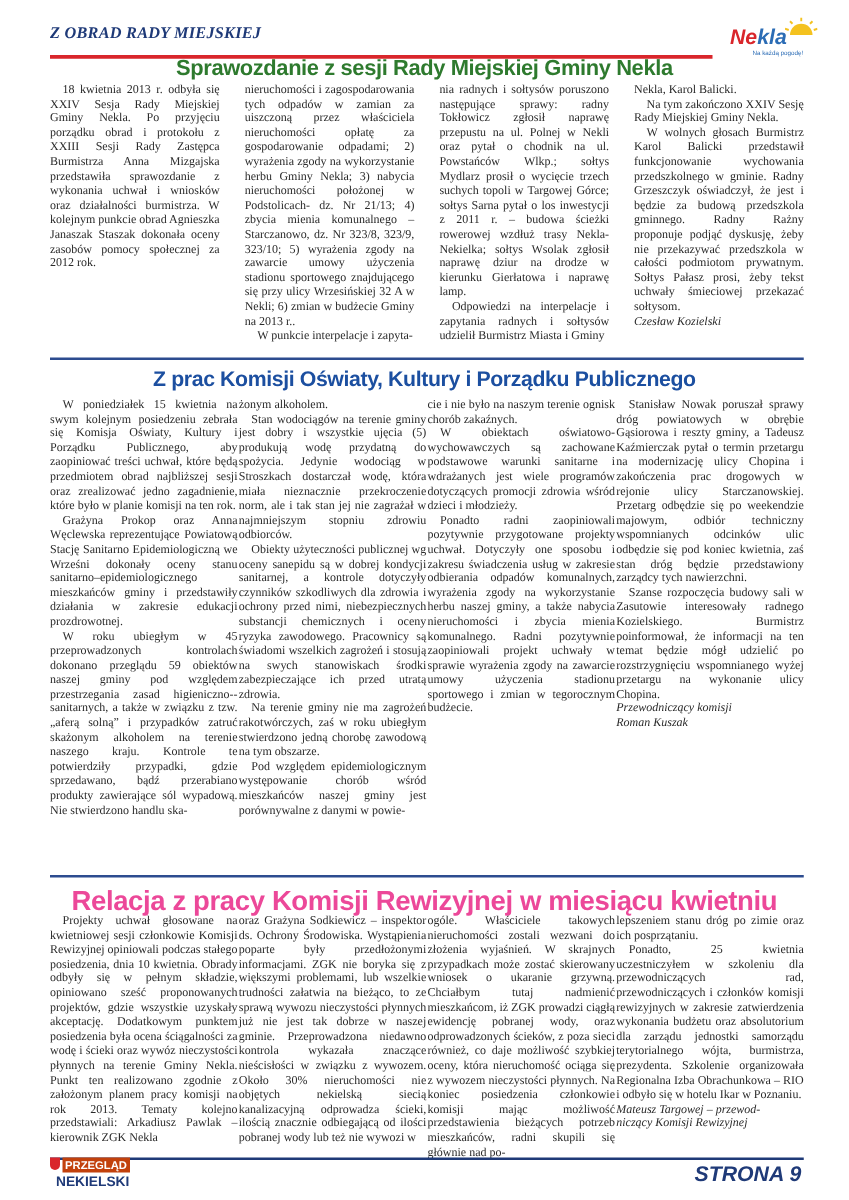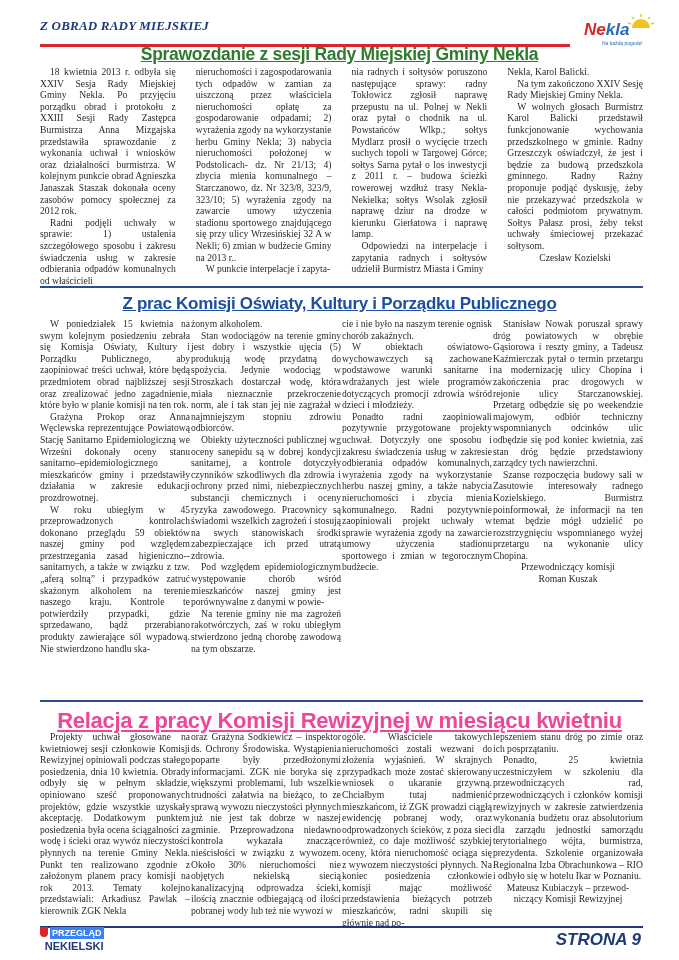--- a/index.html
+++ b/index.html
@@ -4,36 +4,36 @@
 <style>
   html,body{margin:0;padding:0;background:#fff;}
   body{width:679px;height:960px;position:relative;overflow:hidden;font-family:"Liberation Serif","DejaVu Serif",serif;color:#2a2a2a;}
   .hdr{position:absolute;left:40px;top:18px;font-family:"Liberation Serif",serif;font-style:italic;font-weight:bold;font-size:13px;color:#1f3a78;letter-spacing:0.2px;}
   .hdr-line{position:absolute;left:40px;top:44px;width:530px;height:3px;background:#d9262b;}
   .logo{position:absolute;left:570px;top:18px;width:100px;height:32px;}
   .logo-word{position:absolute;left:14px;top:2px;font-family:"Liberation Sans",sans-serif;font-style:italic;font-weight:bold;font-size:17px;color:#d9262b;}
   .logo-word .la{color:#2b6cb5;}
   .logo-sub{position:absolute;left:32px;top:22px;font-family:"Liberation Sans",sans-serif;font-size:5px;color:#2b6cb5;white-space:nowrap;}
   .logo-sun{position:absolute;left:58px;top:-4px;width:26px;height:14px;}
-  .title{position:absolute;left:0;width:679px;text-align:center;font-family:"Liberation Sans",sans-serif;font-weight:bold;letter-spacing:-0.3px;text-decoration:underline;}
+  .title{position:absolute;left:0;width:679px;text-align:center;font-family:"Liberation Sans",sans-serif;font-weight:bold;letter-spacing:-0.3px;}
   .t1{top:44px;font-size:17.5px;color:#2e7a2e;}
   .t2{top:294px;font-size:17px;color:#1c4fa0;}
   .t3{top:708px;font-size:22px;color:#ec4899;}
   .rule{position:absolute;left:40px;width:603px;height:2px;background:#2d4c8f;}
   .cols{position:absolute;left:40px;width:603px;display:flex;justify-content:space-between;}
   .col{width:150px;font-size:9.6px;line-height:11.6px;text-align:justify;hyphens:manual;}
   .col p{margin:0;text-indent:10px;}
   .col p.noind{text-indent:0;}
-  .sig{text-align:center;text-indent:0 !important;}
+  .sig{text-align:left;font-style:italic;text-indent:0 !important;}
   .c1{top:66px;gap:20px;}
   .c2{top:318px;}
   .c3{top:731px;}
   .foot-line{position:absolute;left:40px;top:926px;width:603px;height:2px;background:#1f3a78;}
   .foot-logo{position:absolute;left:40px;top:922px;font-family:"Liberation Sans",sans-serif;font-weight:bold;}
-  .foot-logo .pz{display:inline-block;background:#3b82f6;color:#fff;font-size:9px;padding:1px 2px;margin-left:2px;}
+  .foot-logo .pz{display:inline-block;background:#c2410c;color:#fff;font-size:9px;padding:1px 2px;margin-left:2px;}
   .foot-logo .crest{display:inline-block;width:8px;height:10px;background:#d9262b;border-radius:0 0 4px 4px;vertical-align:middle;}
   .foot-logo .nk{display:block;font-size:11px;color:#1f3a78;text-align:right;}
   .page-num{position:absolute;right:38px;top:930px;font-family:Liberation Sans, sans-serif;font-style:italic;font-weight:bold;font-size:17px;color:#1f3a78;}
 </style>
 </head>
 <body>
 
 <div class="hdr">Z OBRAD RADY MIEJSKIEJ</div>
 <div class="hdr-line"></div>
 <div class="logo">
@@ -48,21 +48,20 @@
       </g>
   </svg>
   <div class="logo-word"><span>Ne</span><span class="la">kla</span></div>
   <div class="logo-sub">Na każdą pogodę!</div>
 </div>
 
 <div class="title t1">Sprawozdanie z sesji Rady Miejskiej Gminy Nekla</div>
 <div class="cols c1">
   <div class="col">
     <p>18 kwietnia 2013 r. odbyła się XXIV Sesja Rady Miejskiej Gminy Nekla. Po przyjęciu porządku obrad i protokołu z XXIII Sesji Rady Zastępca Burmistrza Anna Mizgajska przedstawiła sprawozdanie z wykonania uchwał i wniosków oraz działalności burmistrza. W kolejnym punkcie obrad Agnieszka Janaszak Staszak dokonała oceny zasobów pomocy społecznej za 2012 rok.</p>
-    <p>Radni podjęli uchwały w sprawie: 1) ustalenia szczegółowego sposobu i zakresu świadczenia usług w zakresie odbierania odpadów komunalnych od właścicieli</p>
   </div>
   <div class="col">
     <p class="noind">nieruchomości i zagospodarowania tych odpadów w zamian za uiszczoną przez właściciela nieruchomości opłatę za gospodarowanie odpadami; 2) wyrażenia zgody na wykorzystanie herbu Gminy Nekla; 3) nabycia nieruchomości położonej w Podstolicach- dz. Nr 21/13; 4) zbycia mienia komunalnego – Starczanowo, dz. Nr 323/8, 323/9, 323/10; 5) wyrażenia zgody na zawarcie umowy użyczenia stadionu sportowego znajdującego się przy ulicy Wrzesińskiej 32 A w Nekli; 6) zmian w budżecie Gminy na 2013 r..</p>
     <p>W punkcie interpelacje i zapyta-</p>
   </div>
   <div class="col">
     <p class="noind">nia radnych i sołtysów poruszono następujące sprawy: radny Tokłowicz zgłosił naprawę przepustu na ul. Polnej w Nekli oraz pytał o chodnik na ul. Powstańców Wlkp.; sołtys Mydlarz prosił o wycięcie trzech suchych topoli w Targowej Górce; sołtys Sarna pytał o los inwestycji z 2011 r. – budowa ścieżki rowerowej wzdłuż trasy Nekla- Nekielka; sołtys Wsolak zgłosił naprawę dziur na drodze w kierunku Gierłatowa i naprawę lamp.</p>
     <p>Odpowiedzi na interpelacje i zapytania radnych i sołtysów udzielił Burmistrz Miasta i Gminy</p>
   </div>
   <div class="col">
@@ -78,22 +77,22 @@
 <div class="cols c2">
   <div class="col">
     <p>W poniedziałek 15 kwietnia na swym kolejnym posiedzeniu zebrała się Komisja Oświaty, Kultury i Porządku Publicznego, aby zaopiniować treści uchwał, które będą przedmiotem obrad najbliższej sesji oraz zrealizować jedno zagadnienie, które było w planie komisji na ten rok.</p>
     <p>Grażyna Prokop oraz Anna Węclewska reprezentujące Powiatową Stację Sanitarno Epidemiologiczną we Wrześni dokonały oceny stanu sanitarno–epidemiologicznego mieszkańców gminy i przedstawiły działania w zakresie edukacji prozdrowotnej.</p>
     <p>W roku ubiegłym w 45 przeprowadzonych kontrolach dokonano przeglądu 59 obiektów naszej gminy pod względem przestrzegania zasad higieniczno--sanitarnych, a także w związku z tzw. „aferą solną” i przypadków zatruć skażonym alkoholem na terenie naszego kraju. Kontrole te potwierdziły przypadki, gdzie sprzedawano, bądź przerabiano produkty zawierające sól wypadową. Nie stwierdzono handlu ska-</p>
   </div>
   <div class="col">
     <p class="noind">żonym alkoholem.</p>
     <p>Stan wodociągów na terenie gminy jest dobry i wszystkie ujęcia (5) produkują wodę przydatną do spożycia. Jedynie wodociąg w Stroszkach dostarczał wodę, która miała nieznacznie przekroczenie norm, ale i tak stan jej nie zagrażał w najmniejszym stopniu zdrowiu odbiorców.</p>
     <p>Obiekty użyteczności publicznej wg oceny sanepidu są w dobrej kondycji sanitarnej, a kontrole dotyczyły czynników szkodliwych dla zdrowia i ochrony przed nimi, niebezpiecznych substancji chemicznych i oceny ryzyka zawodowego. Pracownicy są świadomi wszelkich zagrożeń i stosują na swych stanowiskach środki zabezpieczające ich przed utratą zdrowia.</p>
+    <p>Na terenie gminy nie ma zagrożeń rakotwórczych, zaś w roku ubiegłym stwierdzono jedną chorobę zawodową na tym obszarze.</p>
     <p>Pod względem epidemiologicznym występowanie chorób wśród mieszkańców naszej gminy jest porównywalne z danymi w powie-</p>
-    <p>Na terenie gminy nie ma zagrożeń rakotwórczych, zaś w roku ubiegłym stwierdzono jedną chorobę zawodową na tym obszarze.</p>
   </div>
   <div class="col">
     <p class="noind">cie i nie było na naszym terenie ognisk chorób zakaźnych.</p>
     <p>W obiektach oświatowo-wychowawczych są zachowane podstawowe warunki sanitarne i wdrażanych jest wiele programów dotyczących promocji zdrowia wśród dzieci i młodzieży.</p>
     <p>Ponadto radni zaopiniowali pozytywnie przygotowane projekty uchwał. Dotyczyły one sposobu i zakresu świadczenia usług w zakresie odbierania odpadów komunalnych, wyrażenia zgody na wykorzystanie herbu naszej gminy, a także nabycia nieruchomości i zbycia mienia komunalnego. Radni pozytywnie zaopiniowali projekt uchwały w sprawie wyrażenia zgody na zawarcie umowy użyczenia stadionu sportowego i zmian w tegorocznym budżecie.</p>
   </div>
   <div class="col">
     <p>Stanisław Nowak poruszał sprawy dróg powiatowych w obrębie Gąsiorowa i reszty gminy, a Tadeusz Kaźmierczak pytał o termin przetargu na modernizację ulicy Chopina i zakończenia prac drogowych w rejonie ulicy Starczanowskiej. Przetarg odbędzie się po weekendzie majowym, odbiór techniczny wspomnianych odcinków ulic odbędzie się pod koniec kwietnia, zaś stan dróg będzie przedstawiony zarządcy tych nawierzchni.</p>
     <p>Szanse rozpoczęcia budowy sali w Zasutowie interesowały radnego Kozielskiego. Burmistrz poinformował, że informacji na ten temat będzie mógł udzielić po rozstrzygnięciu wspomnianego wyżej przetargu na wykonanie ulicy Chopina.</p>
     <p class="sig">Przewodniczący komisji</p>
@@ -109,21 +108,21 @@
   </div>
   <div class="col">
     <p class="noind">oraz Grażyna Sodkiewicz – inspektor ds. Ochrony Środowiska. Wystąpienia poparte były przedłożonymi informacjami. ZGK nie boryka się z większymi problemami, lub wszelkie trudności załatwia na bieżąco, to ze sprawą wywozu nieczystości płynnych już nie jest tak dobrze w naszej gminie. Przeprowadzona niedawno kontrola wykazała znaczące nieścisłości w związku z wywozem. Około 30% nieruchomości nie objętych nekielską siecią kanalizacyjną odprowadza ścieki, ilością znacznie odbiegającą od ilości pobranej wody lub też nie wywozi w</p>
   </div>
   <div class="col">
     <p class="noind">ogóle. Właściciele takowych nieruchomości zostali wezwani do złożenia wyjaśnień. W skrajnych przypadkach może zostać skierowany wniosek o ukaranie grzywną. Chciałbym tutaj nadmienić mieszkańcom, iż ZGK prowadzi ciągłą ewidencję pobranej wody, oraz odprowadzonych ścieków, z poza sieci również, co daje możliwość szybkiej oceny, która nieruchomość ociąga się z wywozem nieczystości płynnych. Na koniec posiedzenia członkowie komisji mając możliwość przedstawienia bieżących potrzeb mieszkańców, radni skupili się głównie nad po-</p>
   </div>
   <div class="col">
     <p class="noind">lepszeniem stanu dróg po zimie oraz ich posprzątaniu.</p>
     <p>Ponadto, 25 kwietnia uczestniczyłem w szkoleniu dla przewodniczących rad, przewodniczących i członków komisji rewizyjnych w zakresie zatwierdzenia wykonania budżetu oraz absolutorium dla zarządu jednostki samorządu terytorialnego wójta, burmistrza, prezydenta. Szkolenie organizowała Regionalna Izba Obrachunkowa – RIO i odbyło się w hotelu Ikar w Poznaniu.</p>
-    <p class="sig">Mateusz Kubiaczyk – przewod-</p>
+    <p class="sig">Mateusz Targowej – przewod-</p>
     <p class="sig">niczący Komisji Rewizyjnej</p>
   </div>
 </div>
 
 <div class="foot-line"></div>
 <div class="foot-logo">
   <span class="crest"></span><span class="pz">PRZEGLĄD</span>
   <span class="nk">NEKIELSKI</span>
 </div>
 <div class="page-num">STRONA 9</div>

